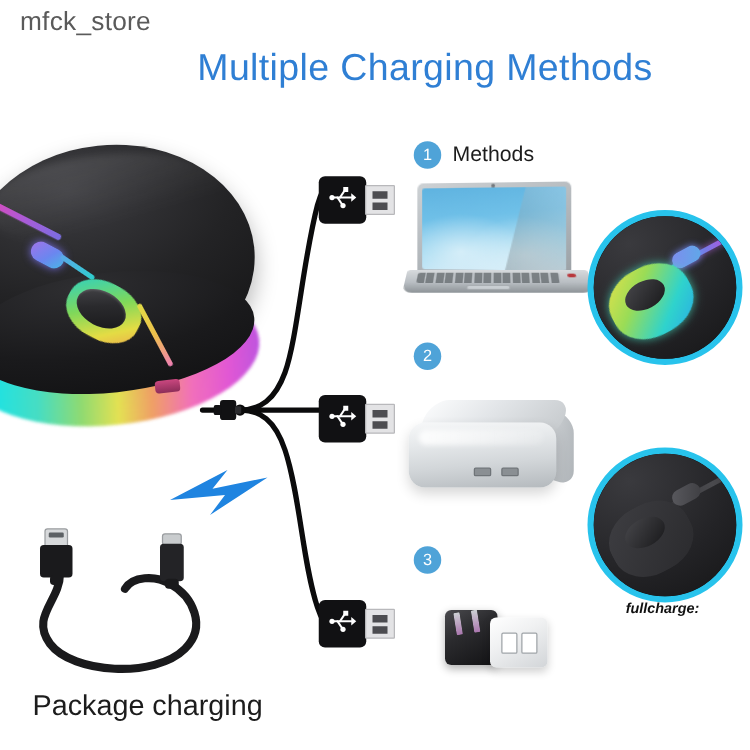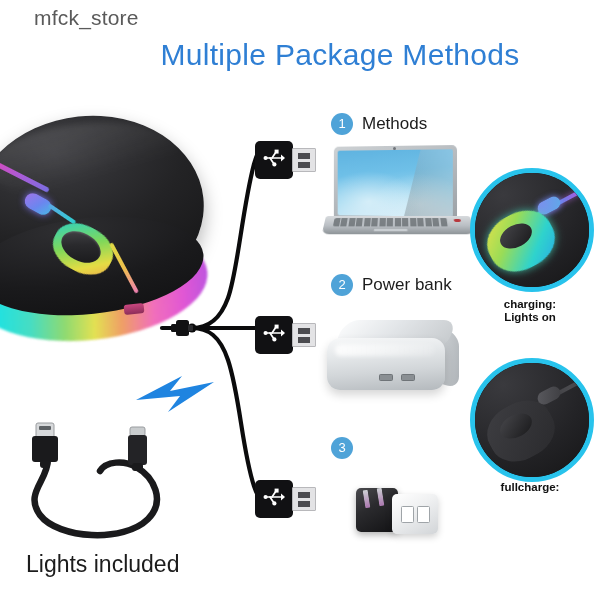--- a/index.html
+++ b/index.html
@@ -20,21 +20,20 @@
 
   
   .brand {
     position: absolute;
     left: 16px;
     top: 6px;
     font-size: 21px;
     color: #5a5a5a;
     letter-spacing: .2px;
     white-space: nowrap;
-    margin-left: 18px;
   }
 
   
   .headline {
     position: absolute;
     left: 0;
     top: 38px;
     width: 600px;
     text-align: center;
     padding-left: 80px;
@@ -88,21 +87,21 @@
   .inset-caption {
     position: absolute;
     width: 140px;
     text-align: center;
     font-size: 11.5px;
     font-weight: bold;
     color: #111111;
     line-height: 13px;
   }
   #caption-charging { left: 460px; top: 298px; }
-  #caption-full     { left: 460px; top: 481px; }
+  #caption-full     { left: 460px; top: 481px; font-style: italic; }
 
   
   
   
   #mouse-hero {
     position: absolute;
     left: -28px;
     top: 108px;
     width: 250px;
     height: 235px;
@@ -546,21 +545,21 @@
     box-shadow: none;
   }
 </style>
 </head>
 <body>
 
 <div id="stage">
 
   <div class="brand">mfck_store</div>
 
-  <div class="headline">Multiple Package Methods</div>
+  <div class="headline">Multiple Charging Methods</div>
 
   <div id="mouse-hero">
     <div class="m-body"></div>
     <div class="m-rim"></div>
     <div class="m-rim-mask"></div>
     <div class="m-gloss"></div>
     <div class="m-stripe-top"></div>
     <div class="m-led-pill"></div>
     <div class="m-stripe-mid"></div>
     <div class="m-wheel-glow"></div>
@@ -656,21 +655,20 @@
         <i class="t2"></i>
     </div>
   </div>
 
   <div class="step" id="step-1">
     <div class="step-badge">1</div>
     <div class="step-label">Methods</div>
   </div>
   <div class="step" id="step-2">
     <div class="step-badge">2</div>
-    <div class="step-label">Power bank</div>
   </div>
   <div class="step" id="step-3">
     <div class="step-badge">3</div>
   </div>
 
   <div id="laptop">
     <div class="lt-lid">
       <div class="lt-cam"></div>
       <div class="lt-screen"></div>
     </div>
@@ -720,33 +718,29 @@
       </g>
 
       <g>
         <rect x="116" y="12" width="15" height="9" rx="2" fill="#c9ccce" stroke="#9a9da0" stroke-width="1"></rect>
         <rect x="114" y="20" width="19" height="30" rx="3" fill="#232326"></rect>
         <rect x="118" y="48" width="11" height="8" rx="3" fill="#1a1a1c"></rect>
       </g>
     </svg>
   </div>
 
-  <div class="pkg-caption">Lights included</div>
+  <div class="pkg-caption">Package charging</div>
 
   <div class="inset" id="inset-on">
     <div class="in-mouse"></div>
     <div class="in-stripe"></div>
     <div class="in-pill"></div>
     <div class="in-ring"></div>
     <div class="in-wheel"></div>
   </div>
-  <div class="inset-caption" id="caption-charging">
-    <div>charging:</div>
-    <div>Lights on</div>
-  </div>
 
   <div class="inset" id="inset-off">
     <div class="in-mouse"></div>
     <div class="in-stripe off"></div>
     <div class="in-pill off"></div>
     <div class="in-ring off"></div>
     <div class="in-wheel"></div>
   </div>
   <div class="inset-caption" id="caption-full">
     <div>fullcharge:</div>

